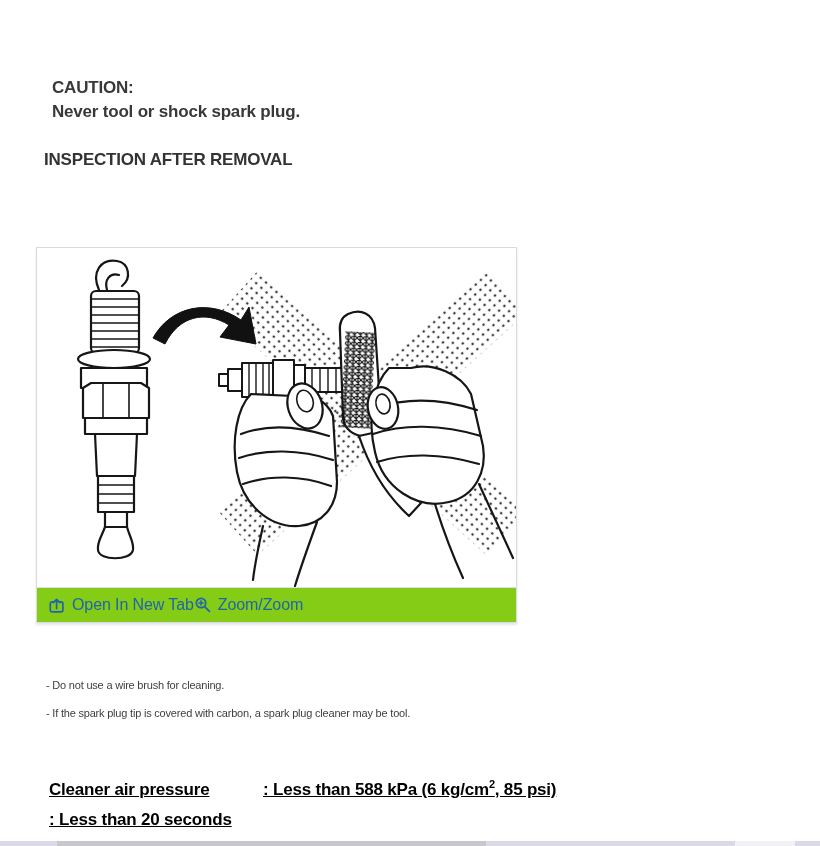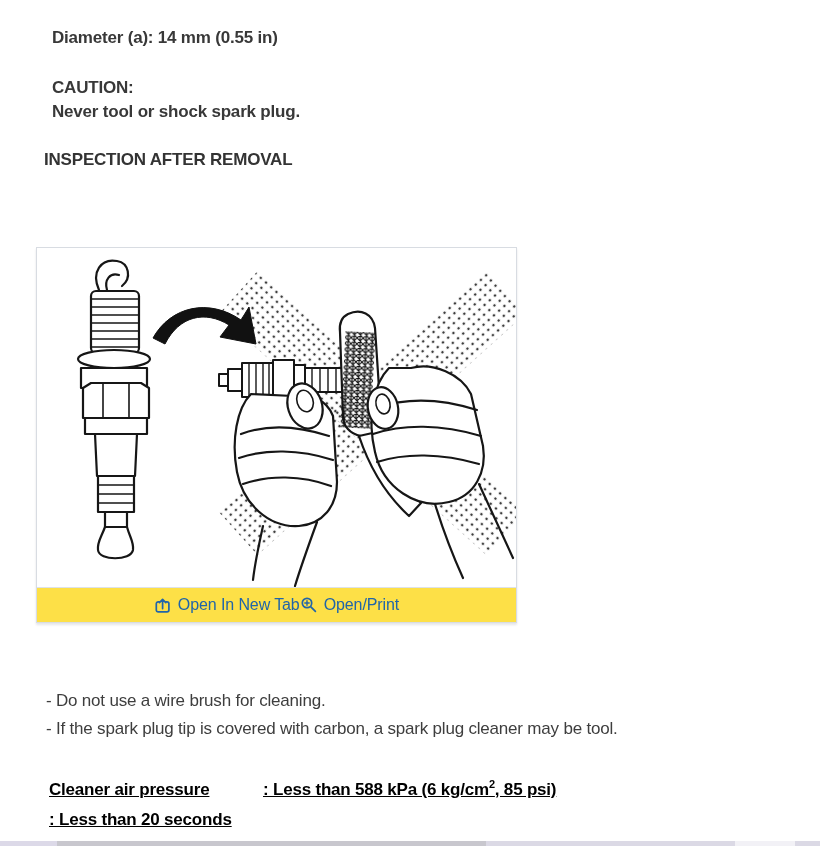--- a/index.html
+++ b/index.html
@@ -15,48 +15,47 @@
 
   
   .figure-panel {
     position:absolute; left:36px; top:247px; width:481px; height:376px;
     background:#ffffff; border:1px solid #d8dce2;
     box-shadow:0 2px 2px rgba(40,50,70,0.12);
   }
   .figure-image-area { position:absolute; left:0; top:0; width:479px; height:339px; background:#fff; overflow:hidden; }
   .figure-footer {
     position:absolute; left:0; bottom:0; width:479px; height:35px;
-    background:#fde047; border-top:1px solid #dde2e8;
-    display:flex; align-items:center; justify-content:center;
+    background:#84cc16; border-top:1px solid #dde2e8;
+    display:flex; align-items:center; justify-content:flex-start;
     padding:0 11px;
   }
   .fig-link {
     display:inline-flex; align-items:center; gap:6px;
     font-size:16px; color:#2065a9; text-decoration:none; cursor:pointer;
     letter-spacing:-0.1px;
   }
   .fig-link svg { display:block; }
 
   
-  .notes { position:absolute; left:46px; top:671px; font-size:17px; color:#3e3e3e; line-height:28px;margin-top:16px; }
+  .notes { position:absolute; left:46px; top:671px; font-size:11px; color:#3e3e3e; line-height:28px; }
   .specs { position:absolute; left:49px; top:775px; color:#000;text-decoration:underline; }
   .spec-row { display:flex; height:30px; line-height:30px; font-size:17px; font-weight:700; letter-spacing:-0.2px; }
   .spec-label { width:214px; }
   .spec-value sup { font-size:11px; vertical-align:super; line-height:0; }
 
   
   .hscroll { position:absolute; left:0; top:841px; width:820px; height:5px; background:#f1eff6; }
   .hscroll .seg { position:absolute; top:0; height:5px; }
 </style>
 </head>
 <body>
 
 <div class="page">
 
-  <div class="txt bold" style="left:52px; top:26px;">Diameter (a): 14 mm (0.55 in)</div>
   <div class="txt bold" style="left:52px; top:76px;">CAUTION:</div>
   <div class="txt bold" style="left:52px; top:100px;">Never tool or shock spark plug.</div>
   <div class="heading" style="left:44px; top:150px;">INSPECTION AFTER REMOVAL</div>
 
   <div class="figure-panel">
     <div class="figure-image-area">
       
       <svg width="479" height="339" viewBox="0 0 479 339">
         <defs>
           <pattern id="dots" width="7" height="7" patternUnits="userSpaceOnUse">
@@ -166,21 +165,21 @@
         <span>Open In New Tab</span>
       </a>
       <a class="fig-link">
         <span>
           <svg width="18" height="18" viewBox="0 0 18 18" fill="none" stroke="#2065a9" stroke-width="1.7" stroke-linecap="round">
             <circle cx="7" cy="7" r="4.7"></circle>
             <path d="M10.6,10.6 L15.4,15.4"></path>
             <path d="M7,4.8 V9.2 M4.8,7 H9.2" stroke-width="1.4"></path>
           </svg>
         </span>
-        <span>Open/Print</span>
+        <span>Zoom/Zoom</span>
       </a>
     </div>
   </div>
 
   <div class="notes">
     <div>- Do not use a wire brush for cleaning.</div>
     <div>- If the spark plug tip is covered with carbon, a spark plug cleaner may be tool.</div>
   </div>
 
   <div class="specs">

